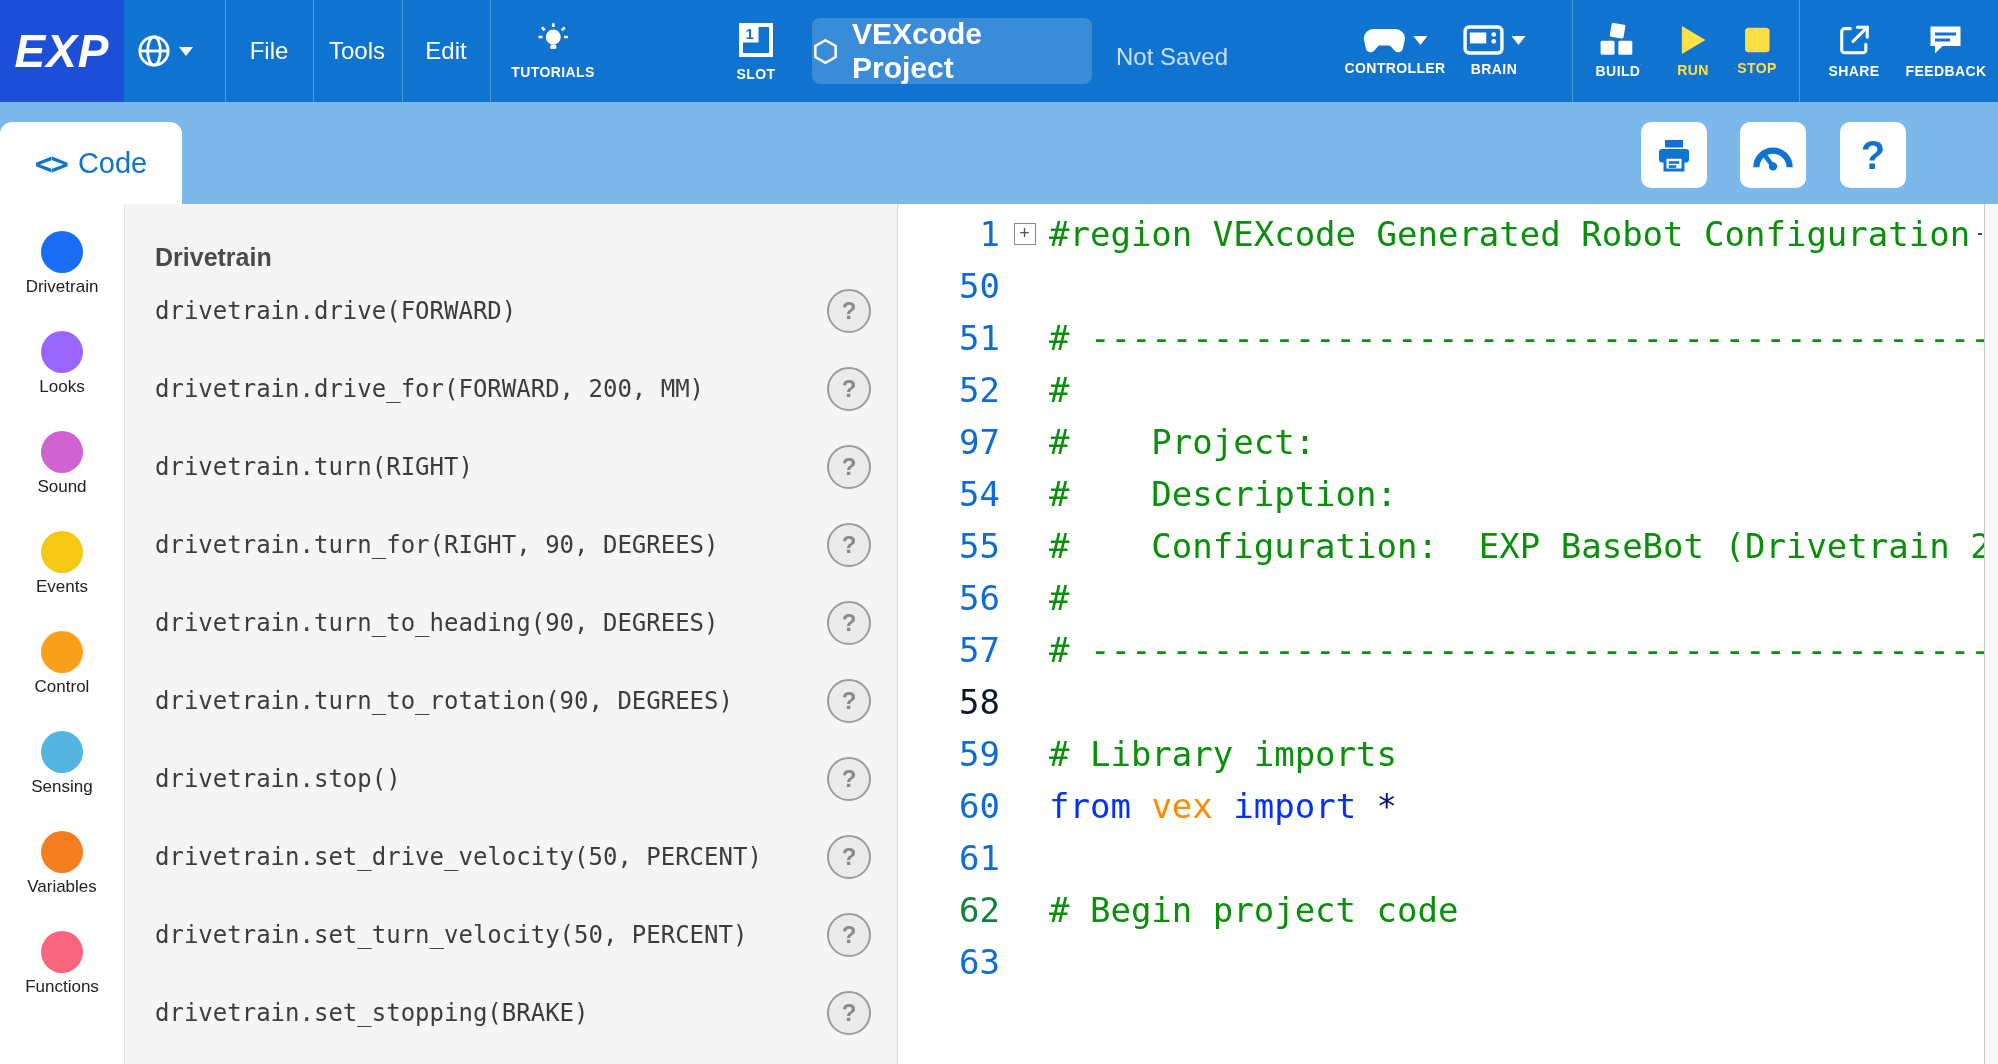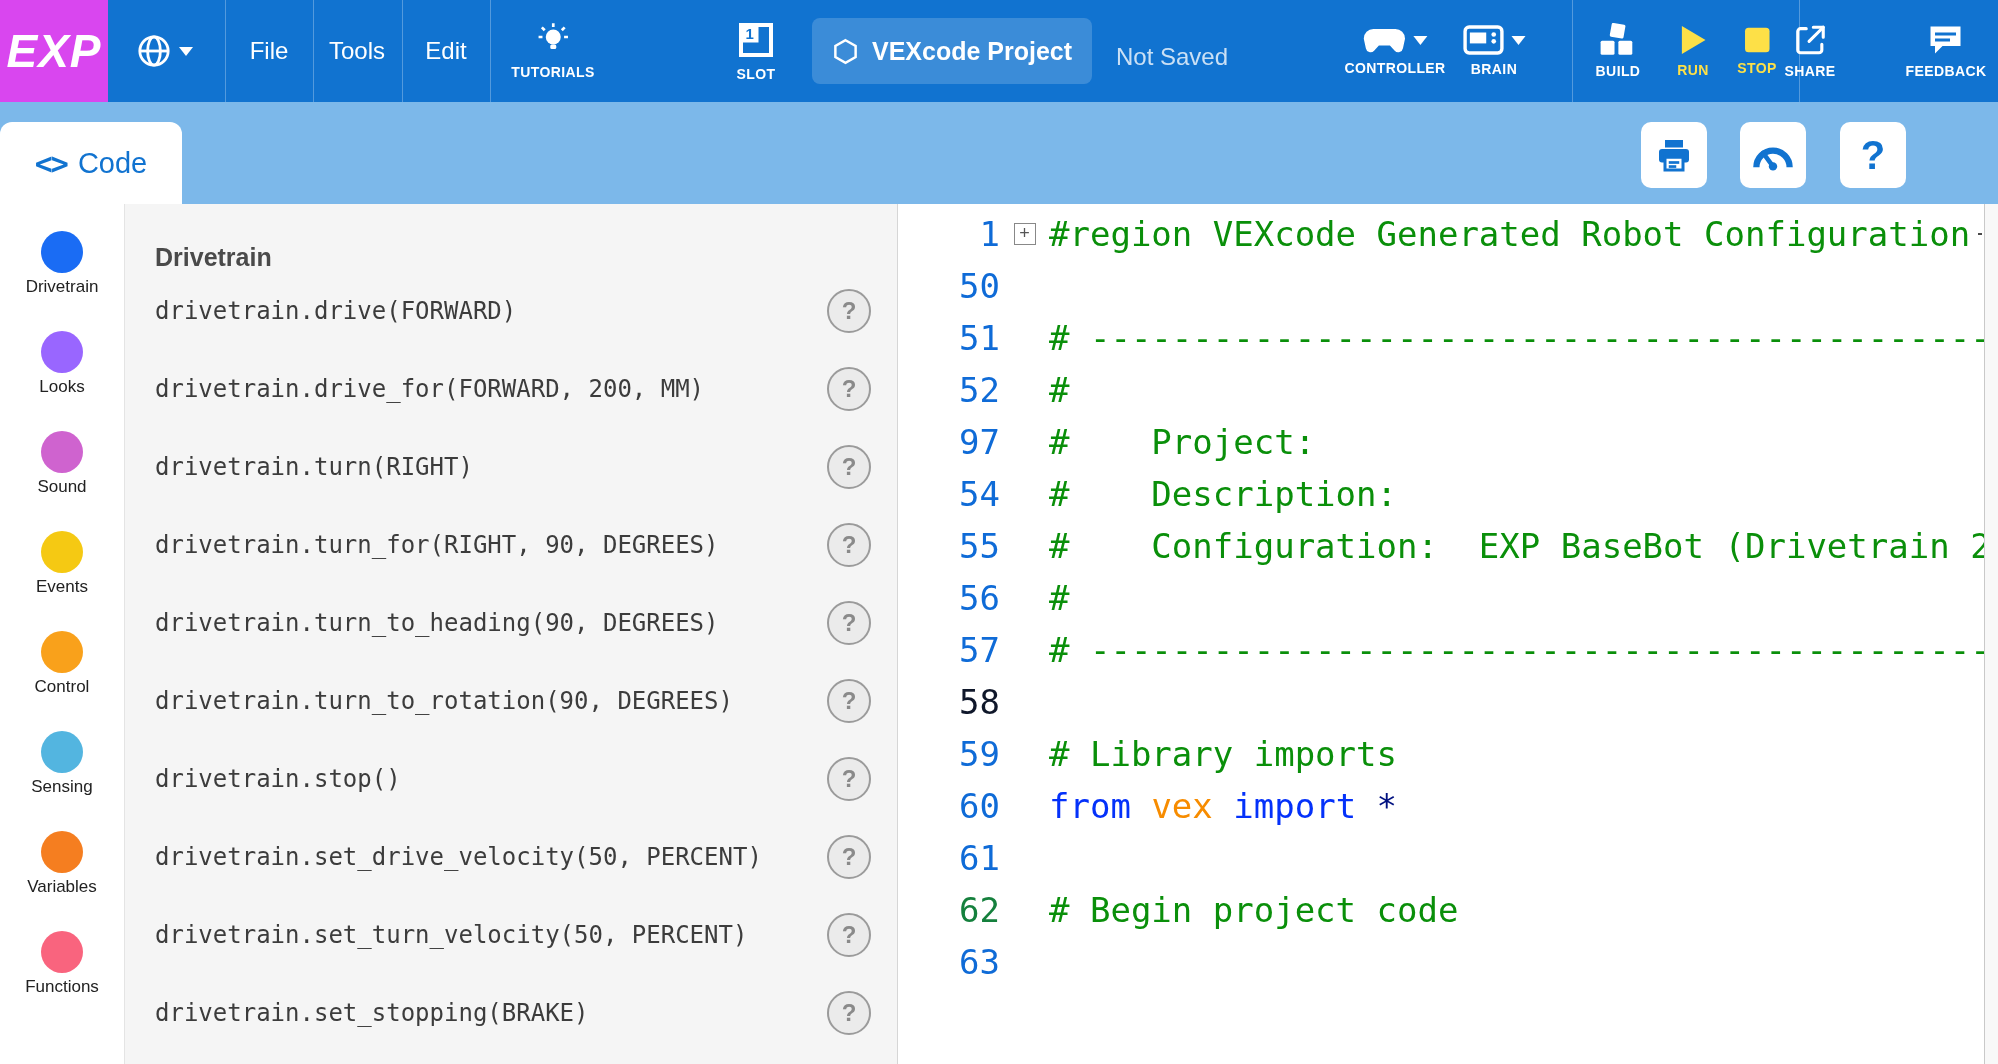--- a/index.html
+++ b/index.html
@@ -2,38 +2,38 @@
 <html><head>
 <meta charset="utf-8">
 <style>
   * { margin:0; padding:0; box-sizing:border-box; }
   html,body { width:1998px; height:1064px; overflow:hidden; background:#fff;
               font-family:"Liberation Sans", sans-serif; }
   .app { position:relative; width:1998px; height:1064px; }
 
   
   .topbar { position:absolute; left:0; top:0; width:1998px; height:102px; background:#1173d0; }
-  .logo { position:absolute; left:0; top:0; width:108px; height:102px; background:#d946ef;
+  .logo { position:absolute; left:0; top:0; width:124px; height:102px; background:#1d4ed8;
           display:flex; align-items:center; justify-content:center; }
   .logo span { color:#fff; font-style:italic; font-weight:900; font-size:46px; letter-spacing:1px; }
   .tb-sep { position:absolute; top:0; height:102px; width:1px; background:rgba(255,255,255,.28); }
   .tb-center { position:absolute; top:0; height:102px; transform:translateX(-50%);
                display:flex; align-items:center; color:#fff; cursor:default; }
   .tb-left { position:absolute; top:0; height:114px; display:flex; align-items:center; color:#fff; }
   .menu-item { font-size:24px; }
   .tb-btn { flex-direction:column; justify-content:center; gap:6px; }
   .tb-label { font-size:14px; font-weight:bold; letter-spacing:.4px; }
   .tb-ic { display:flex; align-items:center; justify-content:center; }
   .ic-row { display:flex; align-items:center; gap:7px; }
   .caret { width:0; height:0; border-left:7px solid transparent; border-right:7px solid transparent;
            border-top:9px solid #fff; }
   .dim { color:#fde047; }
   .project-btn { left:812px; top:18px; height:66px; width:280px; border-radius:8px;
                  background:rgba(255,255,255,.18); justify-content:center; gap:13px;
-                 font-size:25px; font-weight:bold; }
+                 font-size:30px; font-weight:bold; }
   .not-saved { left:1116px; font-size:24px; color:rgba(255,255,255,.78); }
 
   
   .subbar { position:absolute; left:0; top:102px; width:1998px; height:102px; background:#7cb8ea; }
   .code-tab { position:absolute; left:0; top:20px; width:182px; height:82px; background:#fff;
               border-radius:12px 12px 0 0; display:flex; align-items:center; justify-content:center;
               gap:11px; color:#1173d0; }
   .code-ic { font-family:"DejaVu Sans Mono", monospace; font-weight:900; font-size:30px; letter-spacing:-2px; }
   .code-lbl { font-size:29px; }
   .sq-btn { position:absolute; top:20px; width:66px; height:66px; background:#fff; border-radius:10px;
@@ -200,21 +200,21 @@
 
     <div class="tb-center tb-btn dim" style="left:1757px">
       <span class="tb-ic">
         <svg width="28" height="28" viewBox="0 0 16 16">
             <rect x="1" y="1" width="14" height="14" rx="2" fill="currentColor"></rect>
           </svg>
       </span>
       <span class="tb-label">STOP</span>
     </div>
 
-    <div class="tb-center tb-btn" style="left:1810px">
+    <div class="tb-center tb-btn" style="left:1854px">
       <span class="tb-ic">
         <svg width="34" height="34" viewBox="0 0 24 24" fill="none" stroke="#fff" stroke-width="2.2" stroke-linecap="round" stroke-linejoin="round">
           <path d="M9 4 H5 a2 2 0 0 0 -2 2 v13 a2 2 0 0 0 2 2 h13 a2 2 0 0 0 2 -2 v-4"></path>
           <path d="M14 3 h7 v7"></path>
           <path d="M21 3 L11 13"></path>
         </svg>
       </span>
       <span class="tb-label">SHARE</span>
     </div>
 

